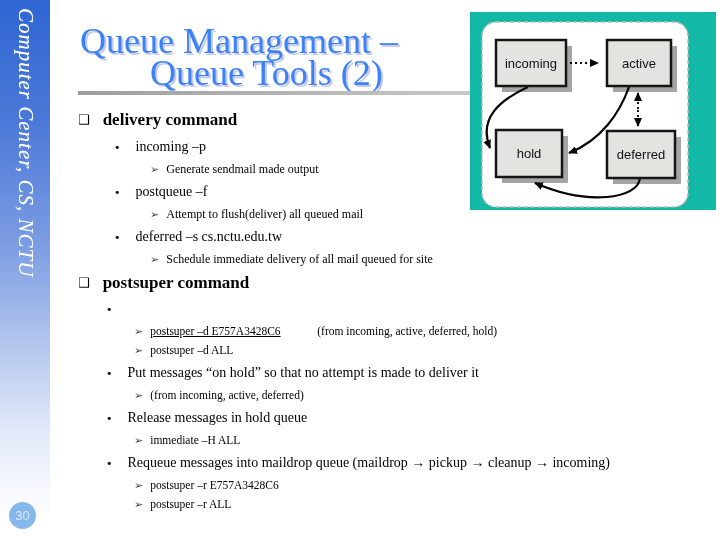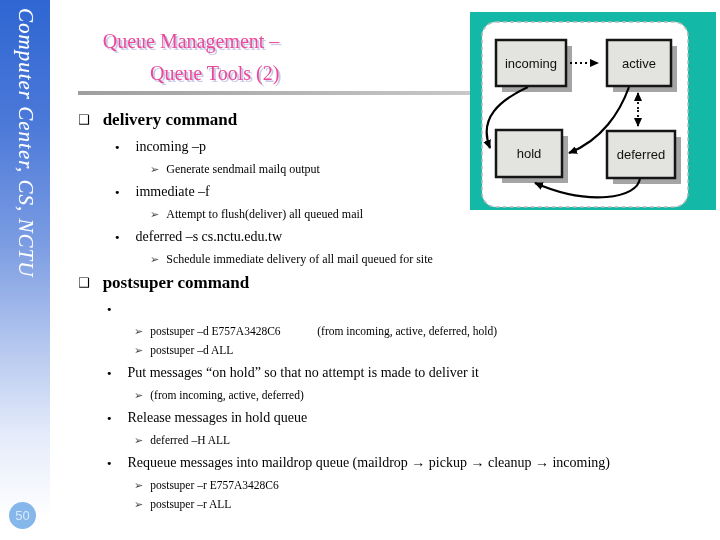--- a/index.html
+++ b/index.html
@@ -21,22 +21,22 @@
     text-shadow:0 0 1px #9db7e8;
   }
   .page-circle {
     position:absolute; left:9px; top:502px; width:27px; height:27px;
     border-radius:50%; background:#86b7ea;
     display:flex; align-items:center; justify-content:center;
     font-family:"Liberation Sans", sans-serif; font-size:13px; color:#d9e9fa;
   }
   
   .title {
-    position:absolute; left:80px; top:25px; font-size:20px; line-height:32px;
-    color:#ec4899; text-shadow:2px 2px 0 #c8c8e8; white-space:nowrap;text-align:right;
+    position:absolute; left:80px; top:25px; font-size:36px; line-height:32px;
+    color:#3b82f6; text-shadow:2px 2px 0 #c8c8e8; white-space:nowrap;
   }
   .title .t2 { padding-left:70px; }
   .title-rule {
     position:absolute; left:78px; top:91px; width:634px; height:4px;
     background:linear-gradient(90deg,#9e9e9e 0%, #c3c3c3 55%, #e2e2e2 100%);
   }
   
   .section { position:absolute; left:78px; width:640px; }
   #sec1 { top:109px; }
   #sec2 { top:272px; }
@@ -50,35 +50,35 @@
     font-size:14px; line-height:18px; margin:5px 0 4px 36px;
   }
   #sec2 .l2 { margin-left:28px; }
   .dot { font-family:"DejaVu Sans", sans-serif; font-size:11px; }
   .l3 {
     display:flex; align-items:baseline; gap:7px;
     font-size:12px; line-height:16px; margin:2px 0 2px 72px;
   }
   #sec2 .l3 { margin-left:56px; font-size:11.5px; }
   .arr { font-family:"DejaVu Sans", sans-serif; font-size:11px; color:#444; }
-  .cmdw { display:inline-block; min-width:160px; }
+  .cmdw { display:inline-block; min-width:160px;text-decoration:underline; }
   
   .diagram { position:absolute; left:470px; top:12px; width:246px; height:198px; background:#14b8a6; }
   .diagram svg { display:block; }
   .nodelabel { font-family:"Liberation Sans", sans-serif; font-size:13px; fill:#111; }
 </style>
 </head>
 <body>
 
 <div class="slide">
 
   <div class="sidebar">
     <div class="sidebar-text">Computer Center, CS, NCTU</div>
     <div class="page-circle">
-      <span>50</span>
+      <span>30</span>
     </div>
   </div>
 
   <div class="title">
     <div class="t1">Queue Management –</div>
     <div class="t2">Queue Tools (2)</div>
   </div>
   <div class="title-rule"></div>
 
   <div class="section" id="sec1">
@@ -86,26 +86,26 @@
       <span class="sq">❑</span>
       <span>delivery command</span>
     </div>
 
     <div class="l2">
       <span class="dot">•</span>
       <span>incoming –p</span>
     </div>
     <div class="l3">
       <span class="arr">➢</span>
-      <span>Generate sendmail mailq output</span>
-    </div>
-
-    <div class="l2">
-      <span class="dot">•</span>
-      <span>immediate –f</span>
+      <span>Generate sendmail made output</span>
+    </div>
+
+    <div class="l2">
+      <span class="dot">•</span>
+      <span>postqueue –f</span>
     </div>
     <div class="l3">
       <span class="arr">➢</span>
       <span>Attempt to flush(deliver) all queued mail</span>
     </div>
 
     <div class="l2">
       <span class="dot">•</span>
       <span>deferred –s cs.nctu.edu.tw</span>
     </div>
@@ -142,21 +142,21 @@
       <span class="arr">➢</span>
       <span>(from incoming, active, deferred)</span>
     </div>
 
     <div class="l2">
       <span class="dot">•</span>
       <span>Release messages in hold queue</span>
     </div>
     <div class="l3">
       <span class="arr">➢</span>
-      <span>deferred –H ALL</span>
+      <span>immediate –H ALL</span>
     </div>
 
     <div class="l2">
       <span class="dot">•</span>
       <span>Requeue messages into maildrop queue (maildrop → pickup → cleanup → incoming)</span>
     </div>
     <div class="l3">
       <span class="arr">➢</span>
       <span>postsuper –r E757A3428C6</span>
     </div>

